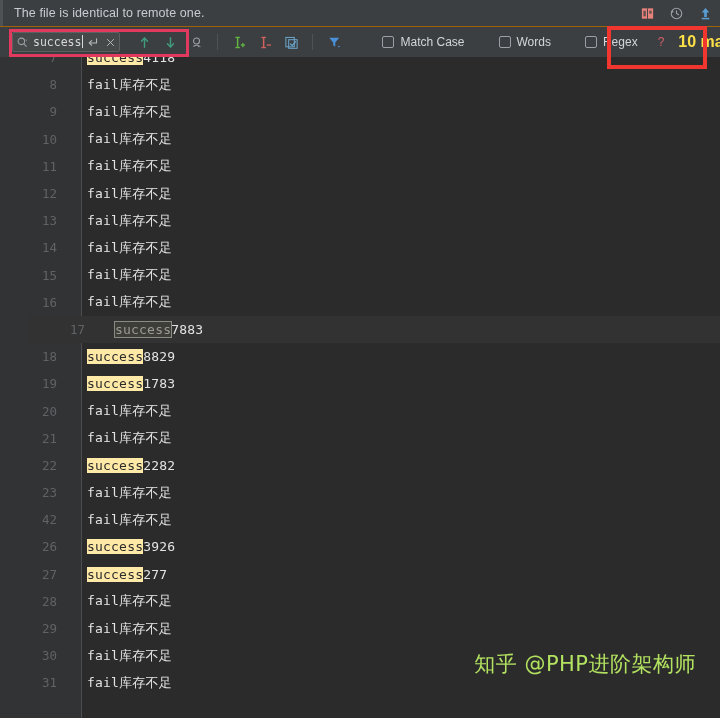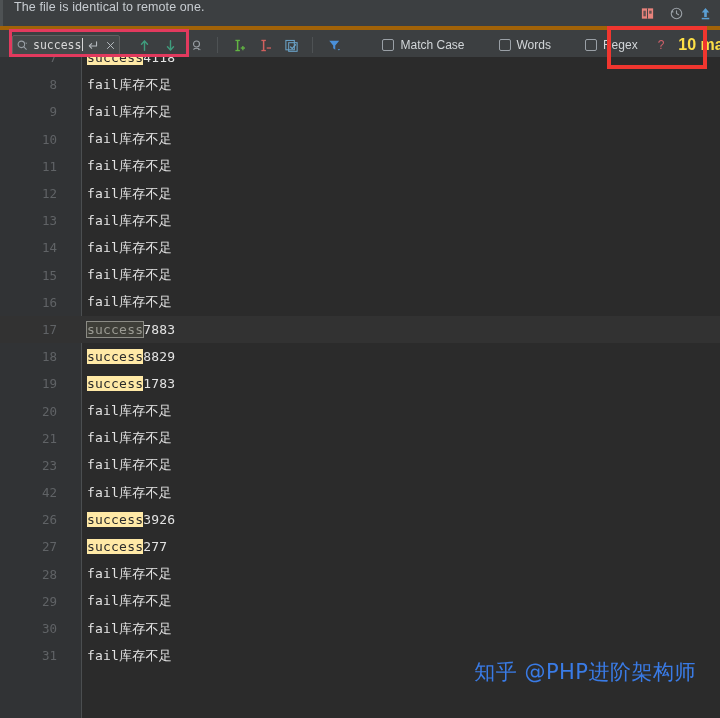--- a/index.html
+++ b/index.html
@@ -13,23 +13,23 @@
     overflow: hidden;
     font-family: "Liberation Sans", sans-serif;
     position: relative;
   }
 
   
   .banner {
     height: 26px;
     background: #3c3f41;
     display: flex;
-    align-items: flex-start;
+    align-items: center;
     position: relative;
-    border-bottom: 4px solid #a16207;
+    border-bottom: 1px solid #a16207;
   }
   .banner-accent {
     width: 3px;
     height: 26px;
     background: #4e5254;
   }
   .banner-text {
     color: #c8cdd2;
     font-size: 12.5px;
     padding-left: 11px;
@@ -201,20 +201,21 @@
     width: 720px;
   }
   .row {
     height: 27.2px;
     display: flex;
     align-items: center;
     position: relative;
   }
   .row.current {
     background: #323232;
+    margin-left: 28px;
   }
   .lineno {
     width: 68px;
     text-align: right;
     color: #606366;
     font-family: "DejaVu Sans Mono", monospace;
     font-size: 12.5px;
     padding-right: 11px;
     box-sizing: border-box;
     user-select: none;
@@ -255,22 +256,22 @@
     top: 26px;
     width: 100px;
     height: 43px;
     border: 4px solid #f0362f;
   }
 
   
   .watermark {
     position: absolute;
     right: 24px;
-    bottom: 32px;
-    color: #3b82f6;
+    bottom: 40px;
+    color: #bef264;
     font-size: 21px;
     font-family: "DejaVu Sans", sans-serif;
     opacity: .92;
     white-space: nowrap;
     letter-spacing: .5px;
   }
 </style>
 </head>
 <body>
 
@@ -462,20 +463,24 @@
       </div>
       <div class="row">
         <div class="lineno">20</div>
         <div class="code"><span>fail库存不足</span></div>
       </div>
       <div class="row">
         <div class="lineno">21</div>
         <div class="code"><span>fail库存不足</span></div>
       </div>
       <div class="row">
+        <div class="lineno">22</div>
+        <div class="code"><span class="hl">success</span><span>2282</span></div>
+      </div>
+      <div class="row">
         <div class="lineno">23</div>
         <div class="code"><span>fail库存不足</span></div>
       </div>
       <div class="row">
         <div class="lineno">42</div>
         <div class="code"><span>fail库存不足</span></div>
       </div>
       <div class="row">
         <div class="lineno">26</div>
         <div class="code"><span class="hl">success</span><span>3926</span></div>

